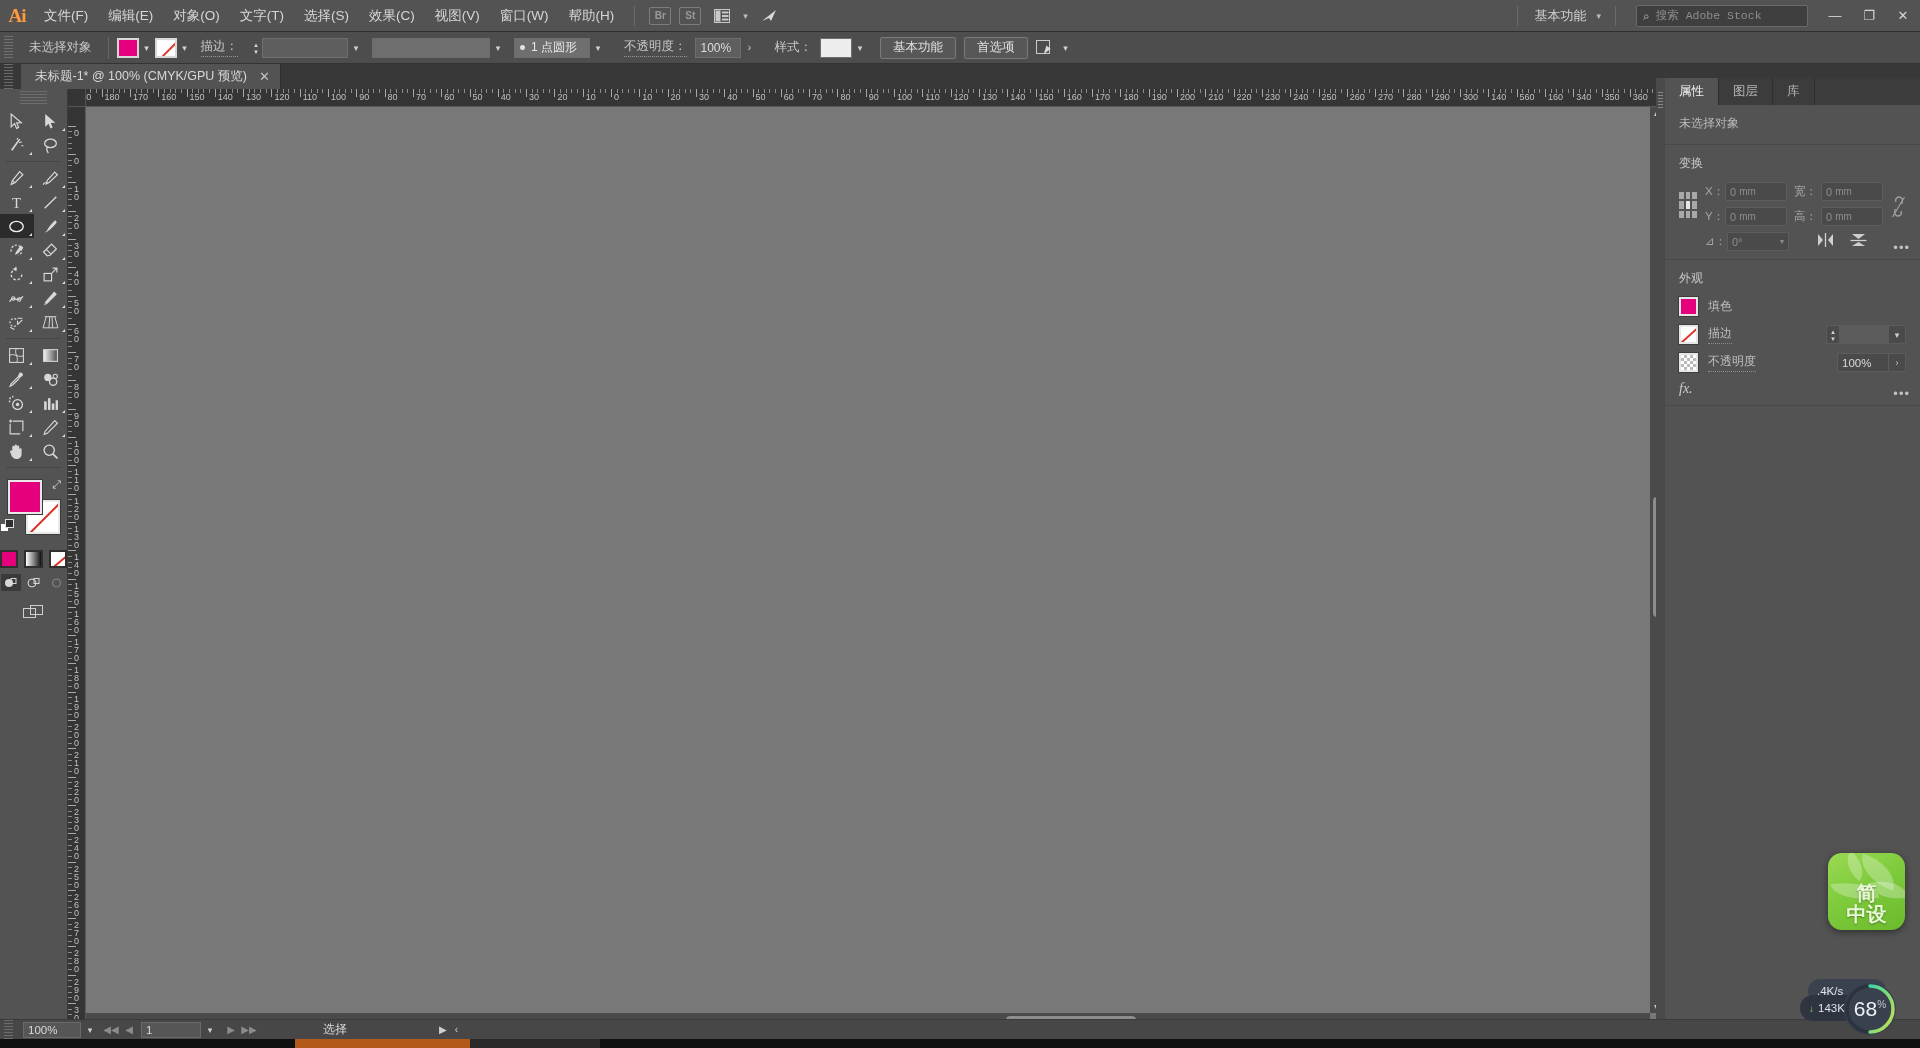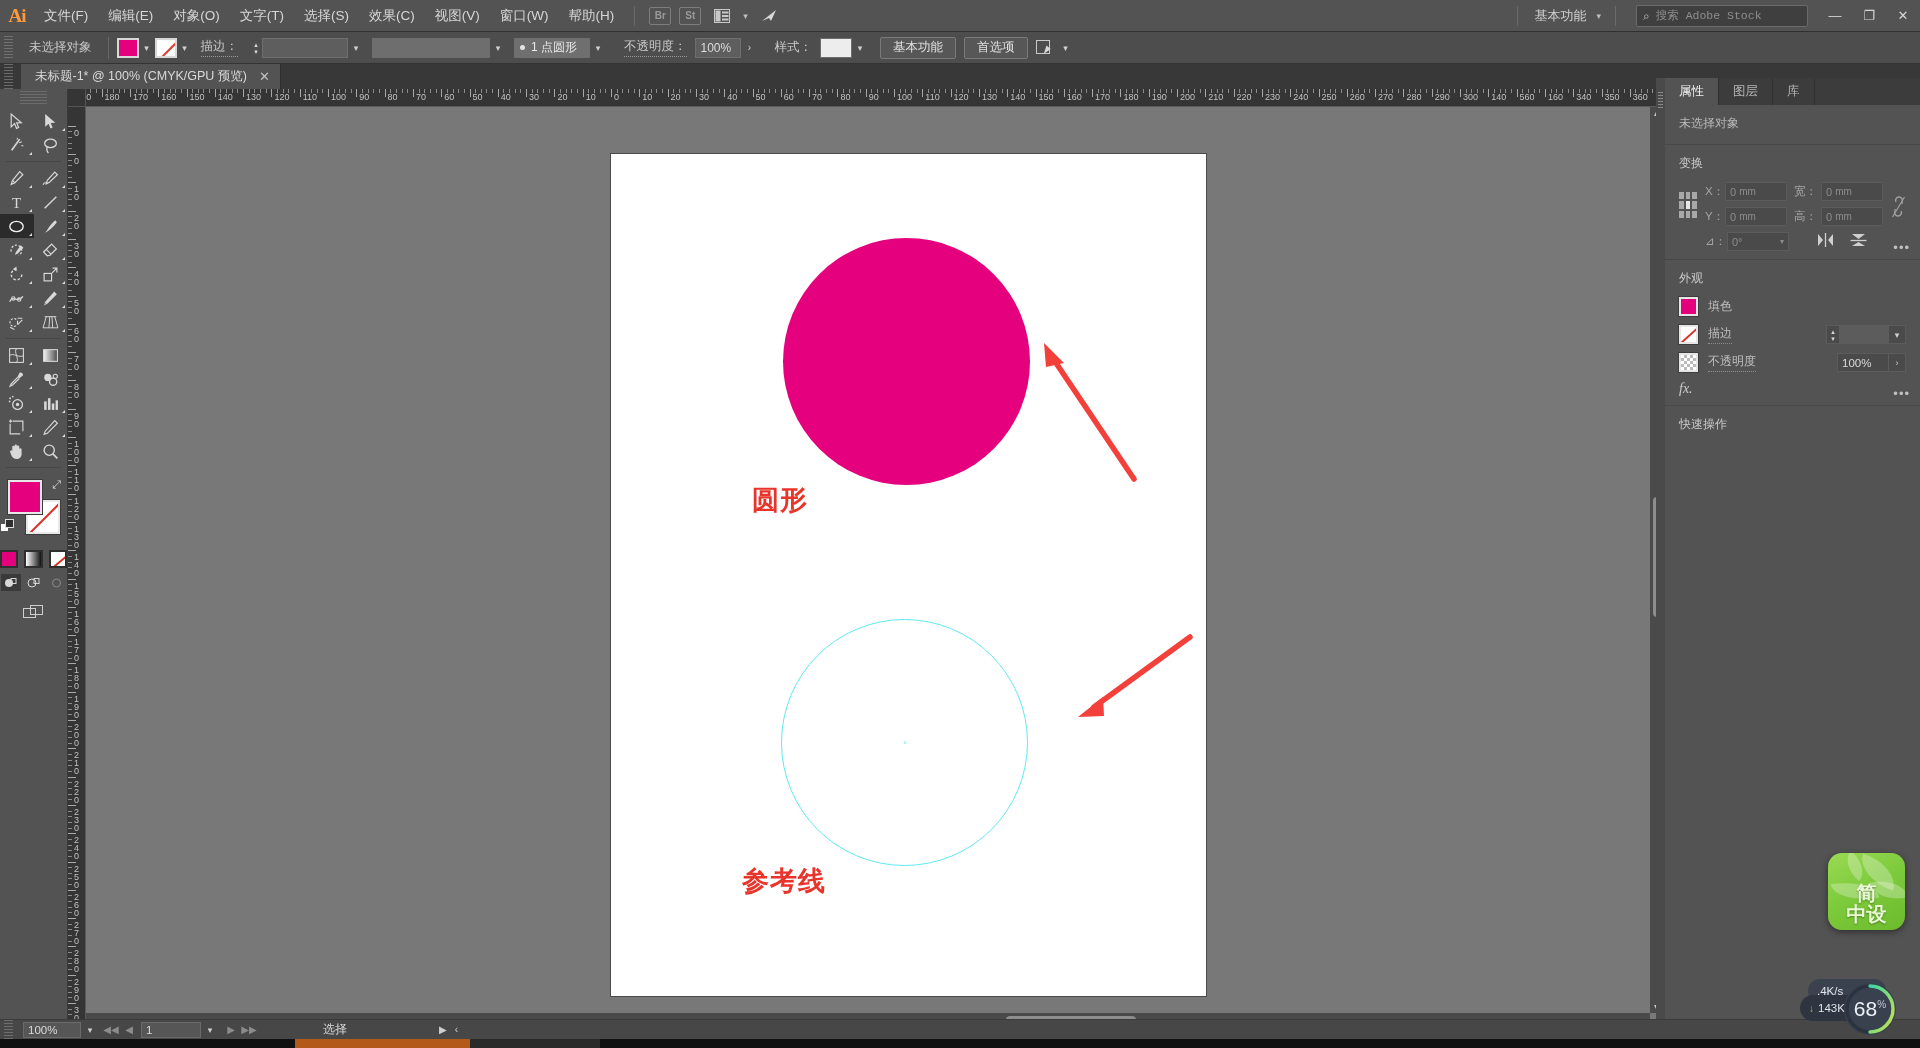--- a/index.html
+++ b/index.html
@@ -1202,41 +1202,20 @@
       <div class="vtick" style="top: 890.34px; width: 4px;"></div>
       <div class="vtick major" style="top: 896px;"></div>
       <div class="vnum" style="top: 899px;">300</div>
       <div class="vtick" style="top: 901.66px; width: 4px;"></div>
       <div class="vtick" style="top: 907.32px; width: 4px;"></div>
       <div class="vtick" style="top: 912.98px; width: 4px;"></div>
       <div class="vtick" style="top: 918.64px; width: 4px;"></div>
     </div>
 
   <div class="canvas">
-    <div class="artboard">
-
-      <div class="ab-circle"></div>
-
-      <div class="ab-label lbl1">圆形</div>
-
-      <div class="guide-circle"></div>
-      <div class="guide-center">×</div>
-
-      <div class="ab-label lbl2">参考线</div>
-
-      <svg class="arrow" style="left:415px;top:175px;width:120px;height:160px" viewBox="0 0 120 160">
-        <path d="M108 150 L26 28" stroke="#F4403A" stroke-width="5.5" stroke-linecap="round" fill="none"></path>
-        <path d="M18 14 L38 34 L20 38 Z" fill="#F4403A"></path>
-      </svg>
-
-      <svg class="arrow" style="left:455px;top:475px;width:130px;height:105px" viewBox="0 0 130 105">
-        <path d="M124 8 L28 78" stroke="#F4403A" stroke-width="5.5" stroke-linecap="round" fill="none"></path>
-        <path d="M12 88 L37 68 L38 87 Z" fill="#F4403A"></path>
-      </svg>
-    </div>
 
     <div class="vscroll">
       <div class="vthumb"></div>
       <div class="sc-arrow" style="left:4px;top:2px;">▴</div>
       <div class="sc-arrow" style="left:4px;bottom:2px;">▾</div>
     </div>
     <div class="hscroll">
       <div class="hthumb"></div>
       <div class="sc-arrow" style="left:2px;top:3px;">◂</div>
       <div class="sc-arrow" style="right:2px;top:3px;">▸</div>
@@ -1357,23 +1336,20 @@
         <div class="ap-ctrl">
           <div class="ap-field val">100%</div>
           <div class="ap-chev">›</div>
         </div>
       </div>
 
       <div class="fxrow">fx.</div>
       <div class="dots3">•••</div>
     </div>
 
-    <div class="rp-section" style="border-bottom:none">
-      <div class="rp-head">快速操作</div>
-    </div>
   </div>
 
   <div class="statusbar">
     <div class="sb-grip"></div>
     <div class="sb-zoom">100%</div>
     <div class="sb-chev">▾</div>
     <div class="sb-nav">
       <div class="sb-navbtn dim">◀◀</div>
       <div class="sb-navbtn dim">◀</div>
     </div>

